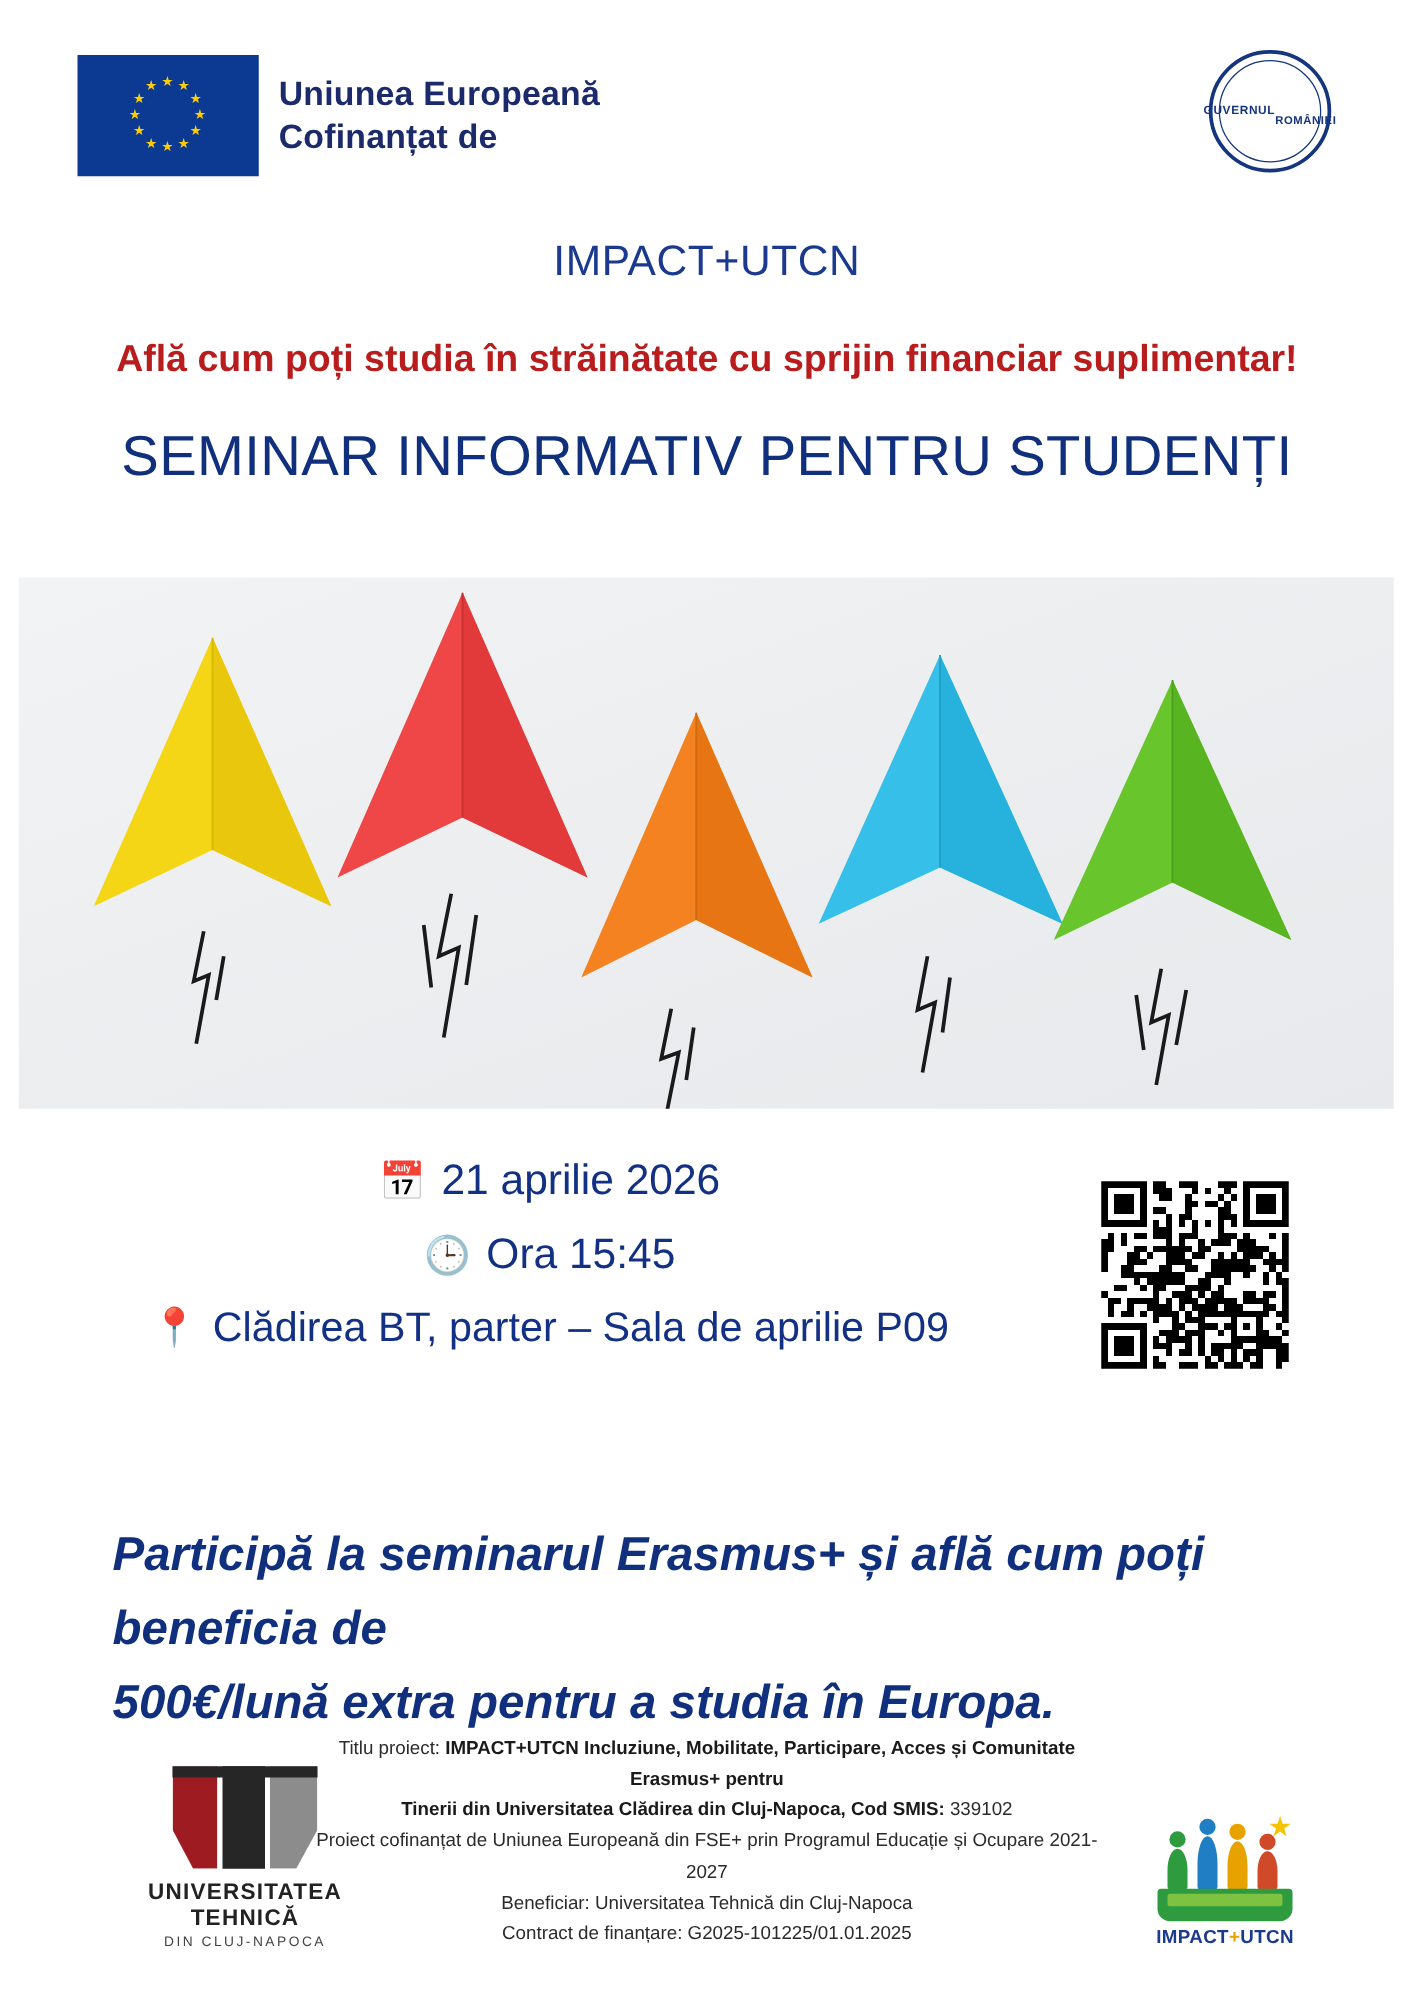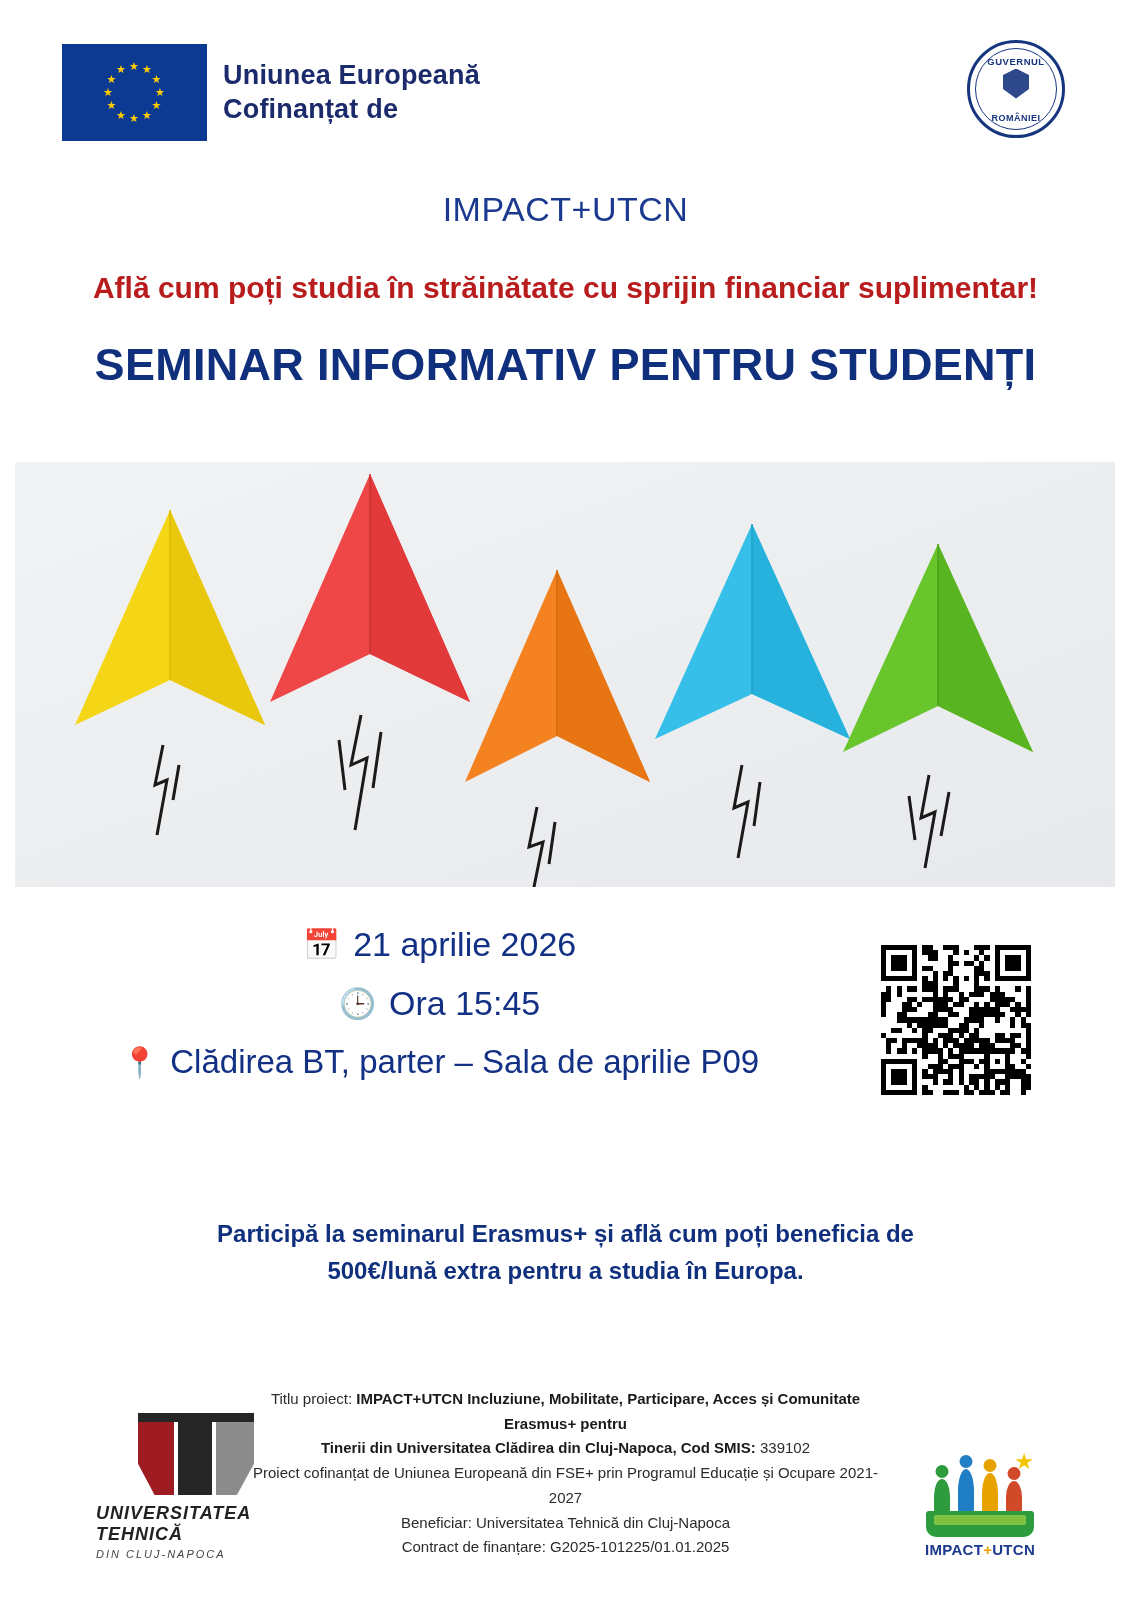--- a/index.html
+++ b/index.html
@@ -48,21 +48,21 @@
     font-size: 27px;
     line-height: 1.25;
     letter-spacing: .2px;
   }
   .gov-logo {
     position: absolute;
     right: 66px; top: 6px;
     width: 98px; height: 98px;
     border: 3px solid #16357f;
     border-radius: 50%;
-    display: flex; flex-direction: column;
+    display: flex; flex-direction: row;
     align-items: center; justify-content: center;
     color: #16357f;
   }
   .gov-logo .ring {
     position: absolute; inset: 5px;
     border: 1px solid #16357f;
     border-radius: 50%;
   }
   .gov-logo .gov-top {
     font-size: 9.5px; font-weight: bold; letter-spacing: .5px;
@@ -89,21 +89,21 @@
   }
   .t-sub {
     color: #b91c1c;
     font-size: 30px;
     font-weight: bold;
     margin-bottom: 34px;
   }
   .t-main {
     color: #10307e;
     font-size: 45px;
-    font-weight: bold;
+    font-weight: normal;
     letter-spacing: .3px;
   }
 
   
   .planes {
     position: absolute;
     left: 15px; top: 462px;
     width: 1100px; height: 425px;
     background: linear-gradient(160deg,#f2f3f5 0%,#eceef0 45%,#e7e9ec 100%);
     overflow: hidden;
@@ -130,36 +130,36 @@
     position: absolute;
     right: 100px; top: 945px;
     width: 150px; height: 150px;
     background: #fff;
   }
 
   
   .cta {
     position: absolute;
     top: 1215px; left: 90px; right: 90px;
-    text-align: center;
     color: #10307e;
     font-weight: bold;
-    font-size: 24px;
+    font-size: 38px;
     line-height: 1.55;
+    font-style: italic;
   }
 
   
   .footer {
     position: absolute;
     left: 0; right: 0; bottom: 22px;
     height: 190px;
   }
   .utcn-logo {
     position: absolute; left: 96px; bottom: 18px;
-    width: 200px; text-align: left; font-style: italic;
+    width: 200px; text-align: center;
   }
   .utcn-mark {
     position: relative;
     width: 116px; height: 82px;
     margin: 0 auto 8px auto;
   }
   .utcn-mark .bar-red {
     position: absolute; left: 0; top: 0;
     width: 36px; height: 82px;
     background: #9e1b22;

